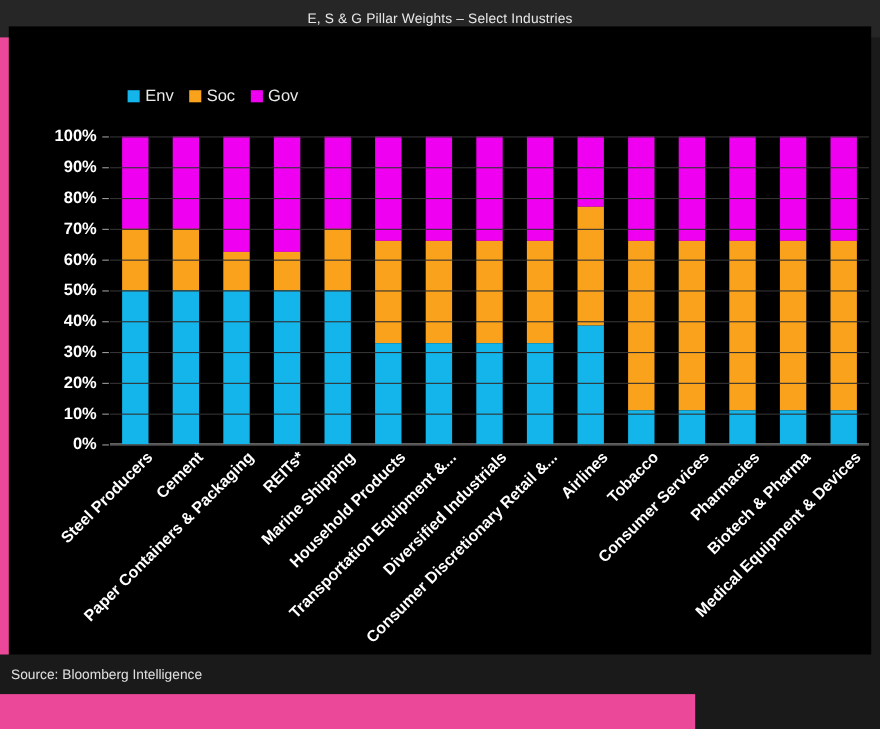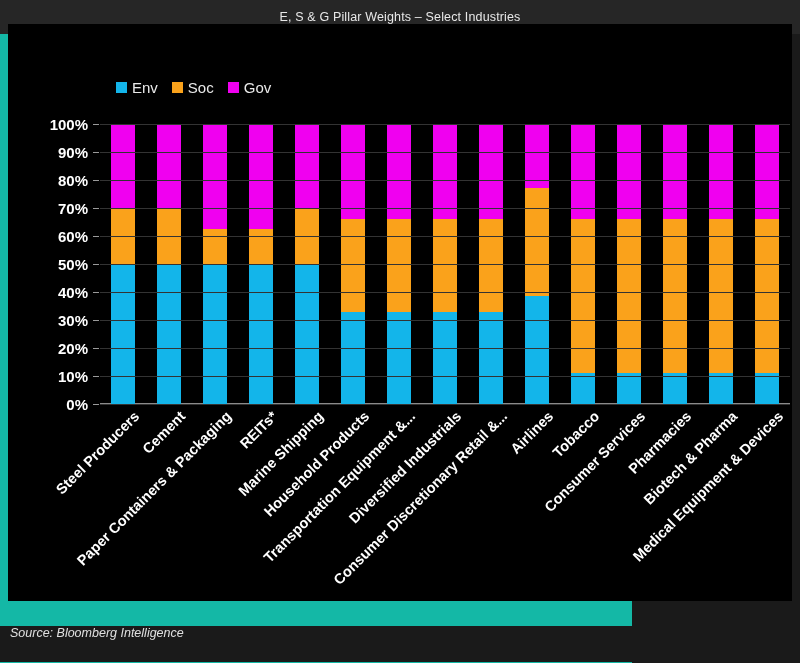--- a/index.html
+++ b/index.html
@@ -2,21 +2,21 @@
 <html><head>
 <meta charset="utf-8">
 <style>
   * { box-sizing: border-box; margin: 0; padding: 0; }
   html, body {
     width: 800px; height: 663px;
     background: #1a1a1a;
     font-family: "Liberation Sans", sans-serif;
     overflow: hidden;
   }
-  #app { position: relative; width: 632px; height: 663px; background: #14b8a6; }
+  #app { position: relative; width: 632px; height: 663px; background: #ec4899; }
 
   
   .titlebar {
     position: absolute; left: 0; top: 0; width: 800px; height: 34px;
     background: #262626;
     display: flex; align-items: center; justify-content: center;
   }
   .titlebar .title {
     color: #e8e8e8; font-size: 12.5px; letter-spacing: .15px; white-space: nowrap;
   }
@@ -95,22 +95,22 @@
     color: #000; font-size: 16px; font-weight: bold;
     font-family: "Liberation Serif", serif;
   }
 
   
   .footer-sep {
     position: absolute; left: 0; top: 626px; width: 800px; height: 1px;
     border-top: 1px dotted #6a6a6a;
   }
   .footer {
-    position: absolute; left: 0; top: 626px; width: 800px; height: 36px;
-    background: #1a1a1a; display: flex;  font-style: italic;
+    position: absolute; left: 0; top: 595px; width: 800px; height: 36px;
+    background: #1a1a1a; display: flex; align-items: center;
   }
   .footer .src { color: #e0e0e0; font-size: 12.5px; padding-left: 10px; }
 </style>
 </head>
 <body>
 
 <div id="app">
 
   <div class="titlebar">
     <div class="title">E, S &amp; G Pillar Weights – Select Industries</div>

